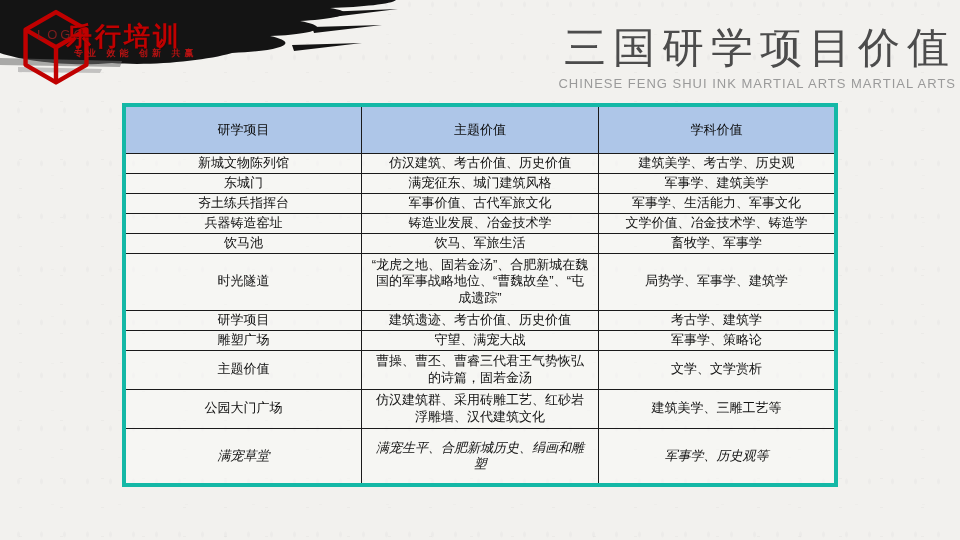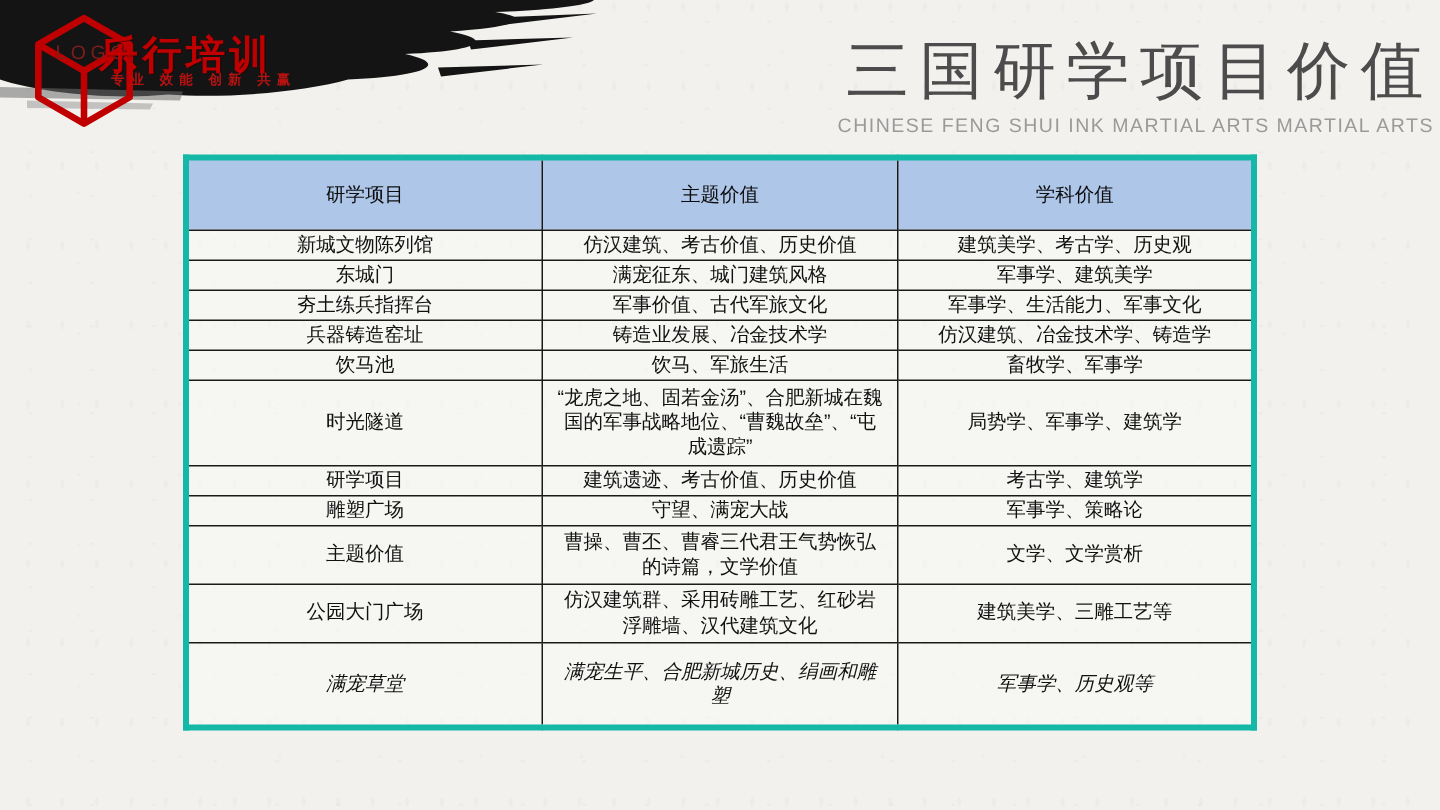--- a/index.html
+++ b/index.html
@@ -143,21 +143,21 @@
           <td>军事学、建筑美学</td>
         </tr>
         <tr>
           <td>夯土练兵指挥台</td>
           <td>军事价值、古代军旅文化</td>
           <td>军事学、生活能力、军事文化</td>
         </tr>
         <tr>
           <td>兵器铸造窑址</td>
           <td>铸造业发展、冶金技术学</td>
-          <td>仿汉建筑、冶金技术学、铸造学</td>
+          <td>文学价值、冶金技术学、铸造学</td>
         </tr>
         <tr>
           <td>饮马池</td>
           <td>饮马、军旅生活</td>
           <td>畜牧学、军事学</td>
         </tr>
         <tr>
           <td>时光隧道</td>
           <td>“龙虎之地、固若金汤”、合肥新城在魏 国的军事战略地位、“曹魏故垒”、“屯 成遗踪”</td>
           <td>局势学、军事学、建筑学</td>
@@ -167,21 +167,21 @@
           <td>建筑遗迹、考古价值、历史价值</td>
           <td>考古学、建筑学</td>
         </tr>
         <tr>
           <td>雕塑广场</td>
           <td>守望、满宠大战</td>
           <td>军事学、策略论</td>
         </tr>
         <tr>
           <td>主题价值</td>
-          <td>曹操、曹丕、曹睿三代君王气势恢弘的诗篇，文学价值</td>
+          <td>曹操、曹丕、曹睿三代君王气势恢弘的诗篇，固若金汤</td>
           <td>文学、文学赏析</td>
         </tr>
         <tr>
           <td>公园大门广场</td>
           <td>仿汉建筑群、采用砖雕工艺、红砂岩浮雕墙、汉代建筑文化</td>
           <td>建筑美学、三雕工艺等</td>
         </tr>
         <tr>
           <td>满宠草堂</td>
           <td>满宠生平、合肥新城历史、绢画和雕塑</td>

